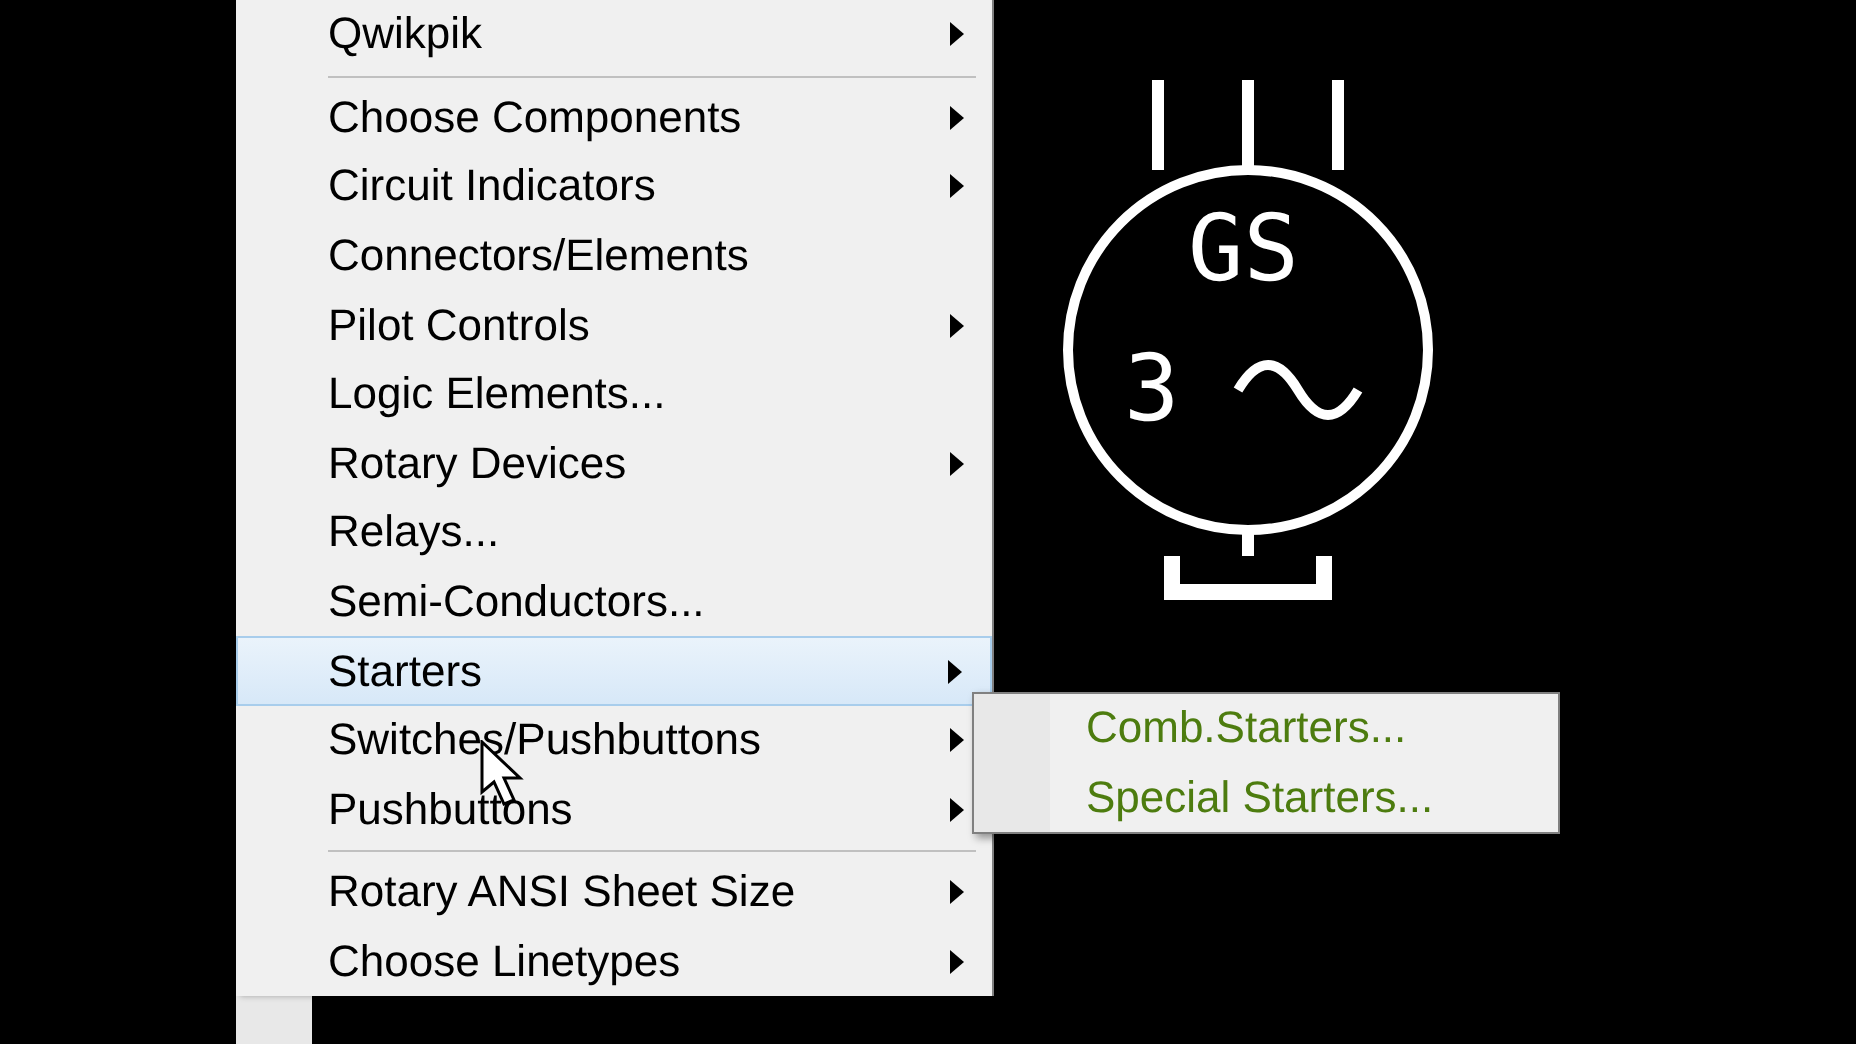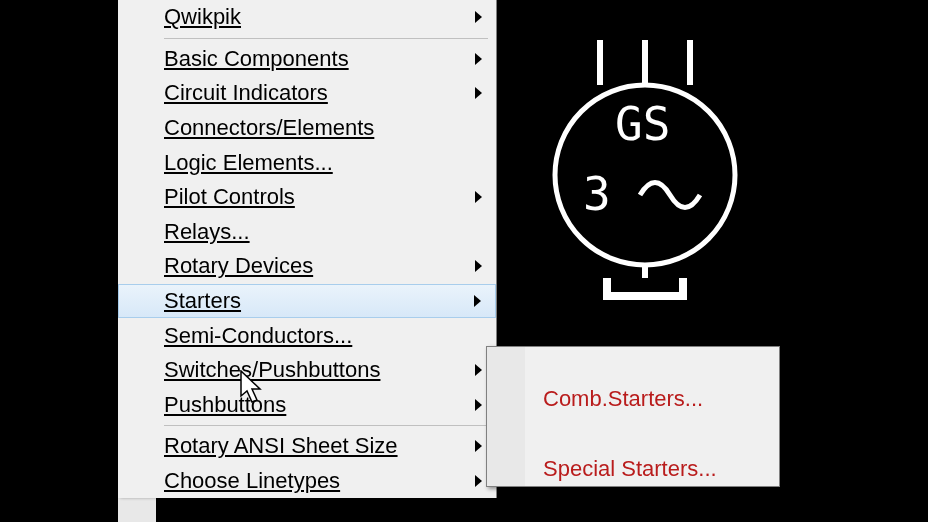--- a/index.html
+++ b/index.html
@@ -21,21 +21,20 @@
     background: #f0f0f0;
     border-right: 1px solid #808080;
     box-shadow: 2px 0 3px rgba(0,0,0,0.3);
   }
   .menu-item {
     position: relative;
     padding: 4.3px 30px 4.3px 46px;
     color: #000;
     cursor: default;
     white-space: nowrap;
-    text-decoration: underline;
   }
   .menu-item.highlight {
     background: linear-gradient(#eaf3fb, #d7e8f8);
     border: 1px solid #a8cdec;
     padding: 3.3px 29px 3.3px 45px;
   }
   .menu-sep {
     margin: 3px 8px 3px 46px;
     border-top: 1px solid #c0c0c0;
   }
@@ -71,34 +70,33 @@
     position: absolute;
     left: 0;
     top: 0;
     bottom: 0;
     width: 38px;
     background: #e8e8e8;
   }
   .submenu-item {
     position: relative;
     padding: 4.3px 20px 4.3px 56px;
-    color: #b91c1c;
+    color: #4d7c0f;
     cursor: default;
-    margin-top: 35px;
   }
   .cursor {
     position: absolute;
     left: 240px;
     top: 370px;
     pointer-events: none;
     z-index: 100;
   }
   .symbol {
     position: absolute;
-    left: 545px;
+    left: 524px;
     top: 30px;
     color: #fff;
   }
 </style>
 </head>
 <body>
 
 <div class="symbol">
   <svg width="210" height="280" viewBox="0 0 210 280">
 
@@ -117,29 +115,29 @@
     <line x1="100" y1="235" x2="100" y2="250" stroke="#fff" stroke-width="6"></line>
     <rect x="58" y="248" width="84" height="22" fill="#fff"></rect>
     <rect x="66" y="248" width="68" height="14" fill="#000"></rect>
   </svg>
 </div>
 
 <div class="gutter"></div>
 <div class="menu" id="main-menu">
     <div class="menu-item"><span>Qwikpik</span><span class="arrow"></span></div>
     <div class="menu-sep"></div>
-    <div class="menu-item"><span>Basic Components</span><span class="arrow"></span></div>
+    <div class="menu-item"><span>Choose Components</span><span class="arrow"></span></div>
     <div class="menu-item"><span>Circuit Indicators</span><span class="arrow"></span></div>
     <div class="menu-item"><span>Connectors/Elements</span></div>
+    <div class="menu-item"><span>Pilot Controls</span><span class="arrow"></span></div>
     <div class="menu-item"><span>Logic Elements...</span></div>
-    <div class="menu-item"><span>Pilot Controls</span><span class="arrow"></span></div>
+    <div class="menu-item"><span>Rotary Devices</span><span class="arrow"></span></div>
     <div class="menu-item"><span>Relays...</span></div>
-    <div class="menu-item"><span>Rotary Devices</span><span class="arrow"></span></div>
+    <div class="menu-item"><span>Semi-Conductors...</span></div>
     <div class="menu-item highlight"><span>Starters</span><span class="arrow"></span></div>
-    <div class="menu-item"><span>Semi-Conductors...</span></div>
     <div class="menu-item"><span>Switches/Pushbuttons</span><span class="arrow"></span></div>
     <div class="menu-item"><span>Pushbuttons</span><span class="arrow"></span></div>
     <div class="menu-sep"></div>
     <div class="menu-item"><span>Rotary ANSI Sheet Size</span><span class="arrow"></span></div>
     <div class="menu-item"><span>Choose Linetypes</span><span class="arrow"></span></div>
   </div>
 
 <div class="submenu" id="sub-menu">
   <div class="gutter2"></div>
   <div id="sub-menu-items">

